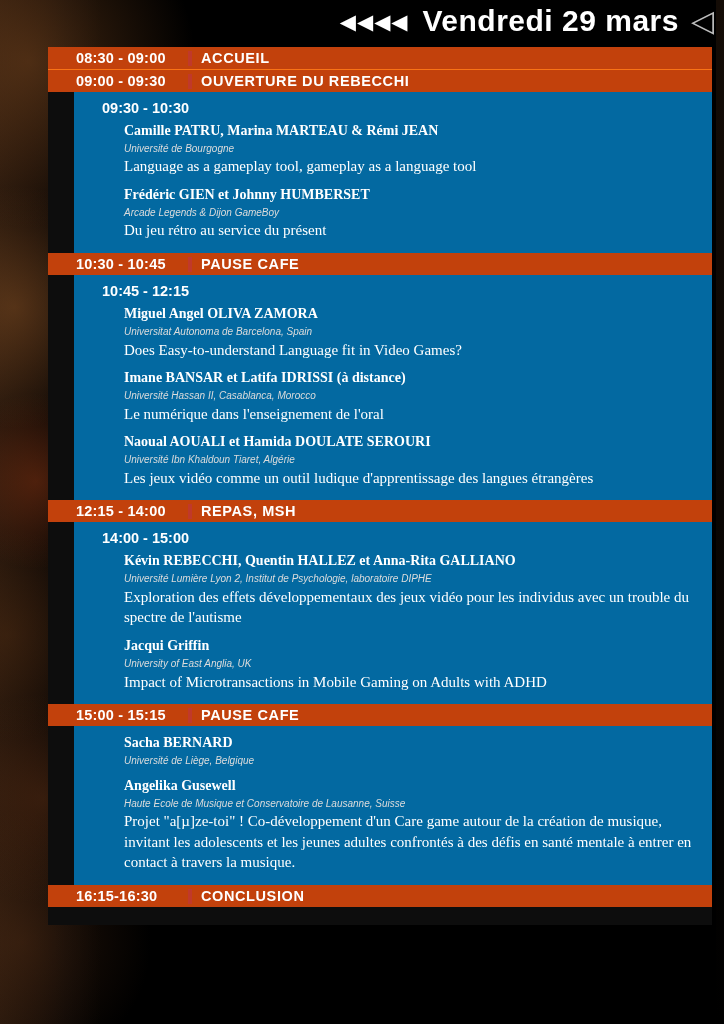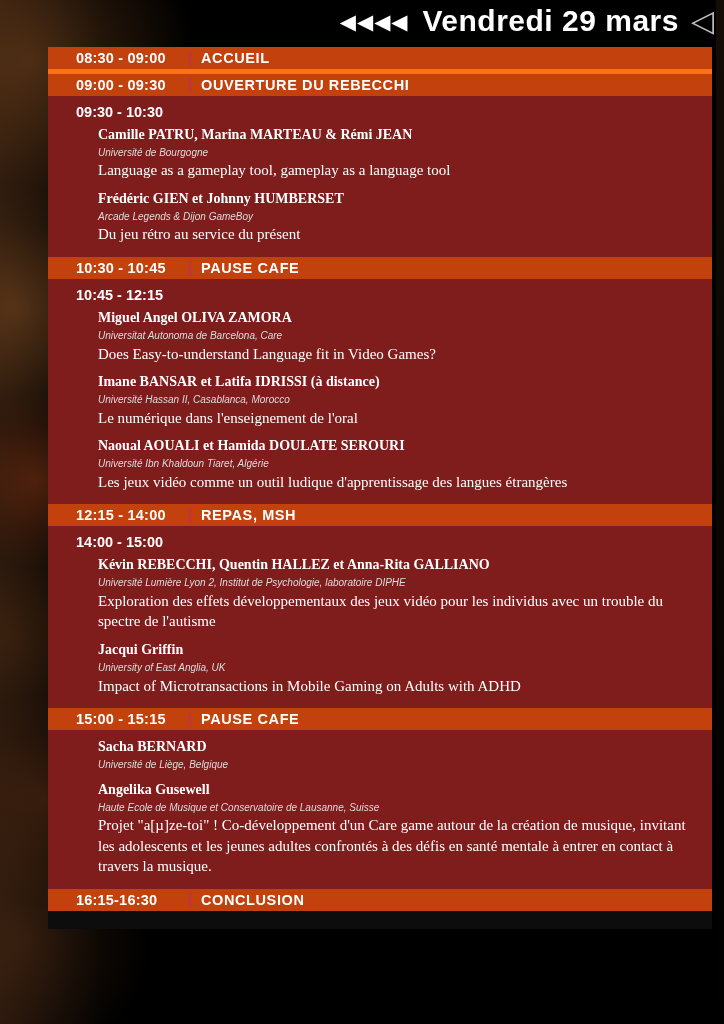--- a/index.html
+++ b/index.html
@@ -79,21 +79,21 @@
     padding-bottom: 0;
   }
 
   .band {
     background: #c2410c;
     display: flex;
     align-items: center;
     padding: 3px 0 3px 28px;
     box-sizing: border-box;
   }
-  .band + .band { border-top: 5px solid #f97316; }
+  .band + .band { border-top: 1px solid #f97316; }
   .band-time {
     color: #ffffff;
     font-size: 14.5px;
     font-weight: bold;
     min-width: 112px;
     letter-spacing: 0.2px;
   }
   .band-bar {
     display: inline-block;
     width: 4px;
@@ -103,21 +103,22 @@
   }
   .band-label {
     color: #ffffff;
     font-size: 14.5px;
     font-weight: bold;
     letter-spacing: 0.6px;
   }
 
   .session {
     padding: 8px 14px 10px 28px;
-    background: #7f1d1d;
+    background: #0369a1;
+    margin-left: 26px;
   }
   .session-time {
     color: #ffffff;
     font-size: 14.5px;
     font-weight: bold;
     margin-bottom: 6px;
   }
   .talk {
     padding-left: 22px;
     margin-bottom: 9px;
@@ -187,21 +188,21 @@
     </div>
     <div class="band">
       <span class="band-time">10:30 - 10:45</span>
       <span class="band-bar"></span>
       <span class="band-label">PAUSE CAFE</span>
     </div>
     <div class="session">
       <div class="session-time">10:45 - 12:15</div>
       <div class="talk">
         <div class="talk-authors">Miguel Angel OLIVA ZAMORA</div>
-        <div class="talk-affil">Universitat Autonoma de Barcelona, Care</div>
+        <div class="talk-affil">Universitat Autonoma de Barcelona, Spain</div>
         <div class="talk-title">Does Easy-to-understand Language fit in Video Games?</div>
       </div>
       <div class="talk">
         <div class="talk-authors">Imane BANSAR et Latifa IDRISSI (à distance)</div>
         <div class="talk-affil">Université Hassan II, Casablanca, Morocco</div>
         <div class="talk-title">Le numérique dans l'enseignement de l'oral</div>
       </div>
       <div class="talk">
         <div class="talk-authors">Naoual AOUALI et Hamida DOULATE SEROURI</div>
         <div class="talk-affil">Université Ibn Khaldoun Tiaret, Algérie</div>

